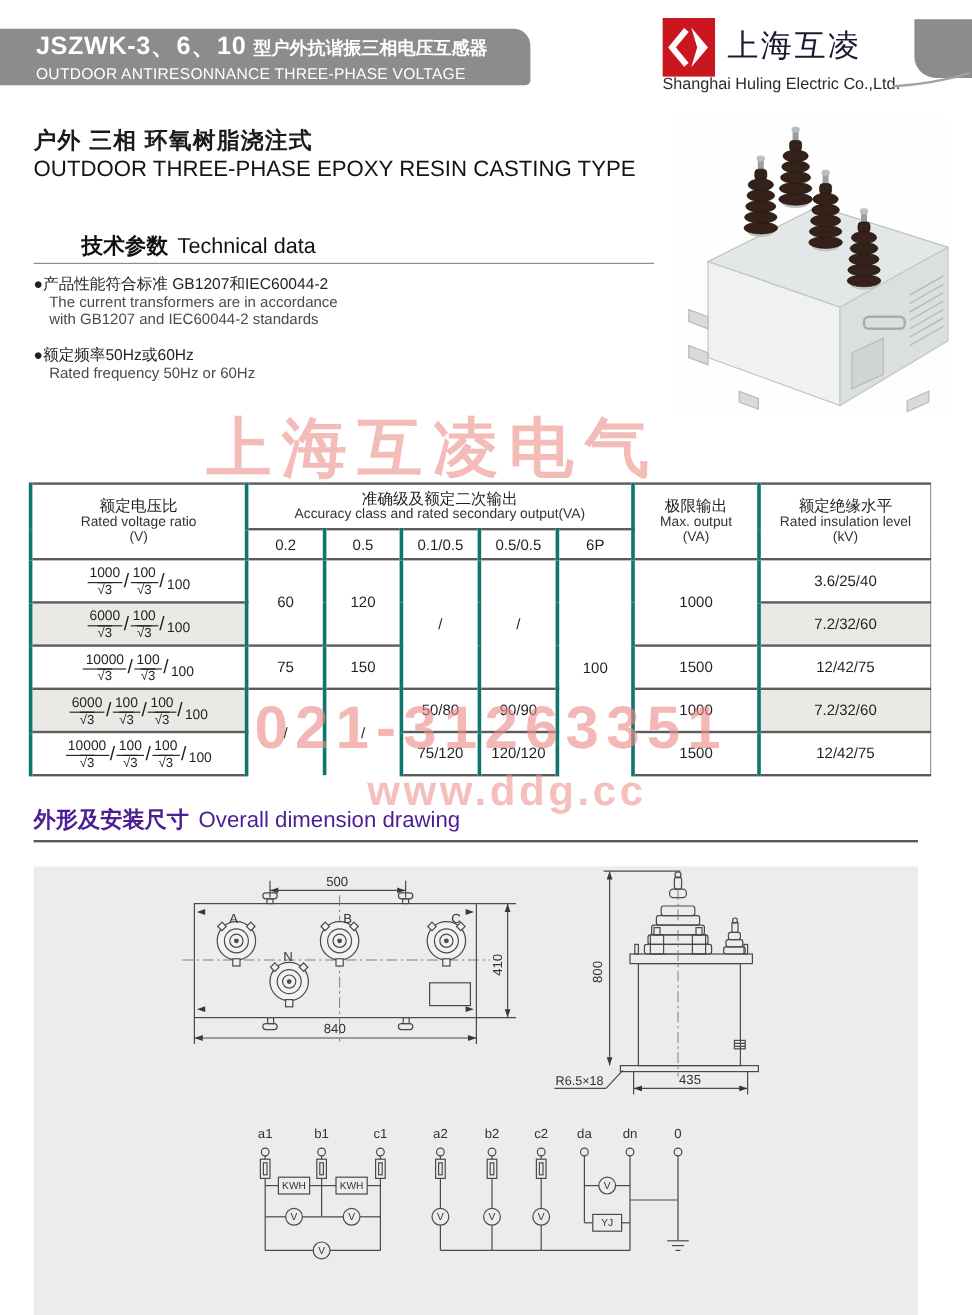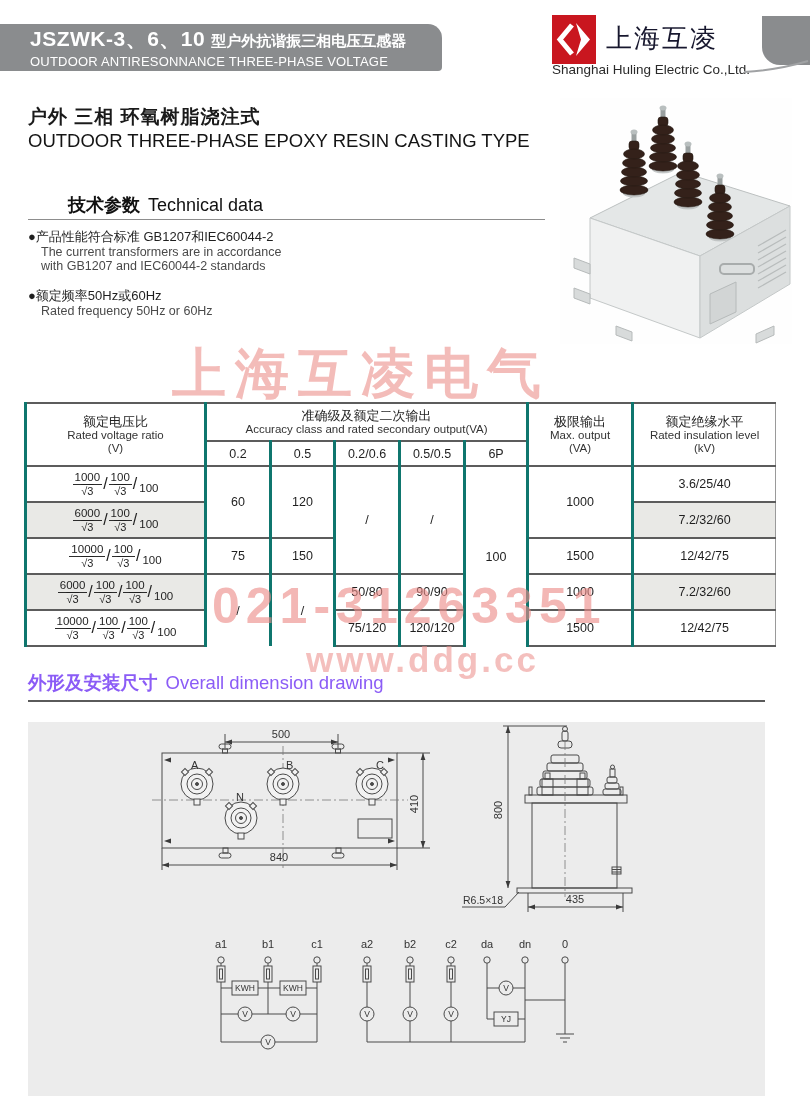--- a/index.html
+++ b/index.html
@@ -48,21 +48,21 @@
   .hcn{font-size:13px;line-height:15px;}
   .hen{font-size:11.5px;line-height:13px;color:#333;}
   .shade{background:#e9e9e6 !important;}
   .ratio{display:inline-flex;align-items:center;font-size:11.5px;color:#1f1f1f;line-height:1.05;}
   .frac{display:inline-flex;flex-direction:column;align-items:center;}
   .fn{border-bottom:1px solid #2c2c2c;padding:0 2px 1px;}
   .fd{padding-top:1px;text-decoration:overline;font-size:11px;}
   .sl{font-size:16px;margin:0 1px;}
   .tail{margin-top:7px;margin-left:1px;}
   
-  .dim-head{position:absolute;left:28px;top:670px;font-size:18.5px;color:#8b5cf6;z-index:7;}
+  .dim-head{position:absolute;left:28px;top:670px;font-size:18.5px;color:#4c1d95;z-index:7;}
   .dim-head .cn{font-weight:bold;}
   .dim-head .en{font-weight:normal;margin-left:8px;}
   .dim-rule{position:absolute;left:28px;top:700px;width:737px;border-top:2px solid #5a5a5a;}
   .panel{position:absolute;left:28px;top:722px;width:737px;height:449px;background:#ececec;}
   .panel svg{position:absolute;}
   .d-text{fill:#333;font-family:"Liberation Sans",sans-serif;}
 </style>
 </head>
 <body>
 
@@ -201,21 +201,21 @@
         </th>
         <th rowspan="2">
           <div class="hcn">额定绝缘水平</div>
           <div class="hen">Rated insulation level</div>
           <div class="hen">(kV)</div>
         </th>
       </tr>
       <tr class="h2">
         <th>0.2</th>
         <th>0.5</th>
-        <th>0.2/0.6</th>
+        <th>0.1/0.5</th>
         <th>0.5/0.5</th>
         <th>6P</th>
       </tr>
     </thead>
     <tbody>
       <tr>
         <td><span class="ratio">
               <span class="frac">
                 <span class="fn">1000</span>
                 <span class="fd">√3</span>

